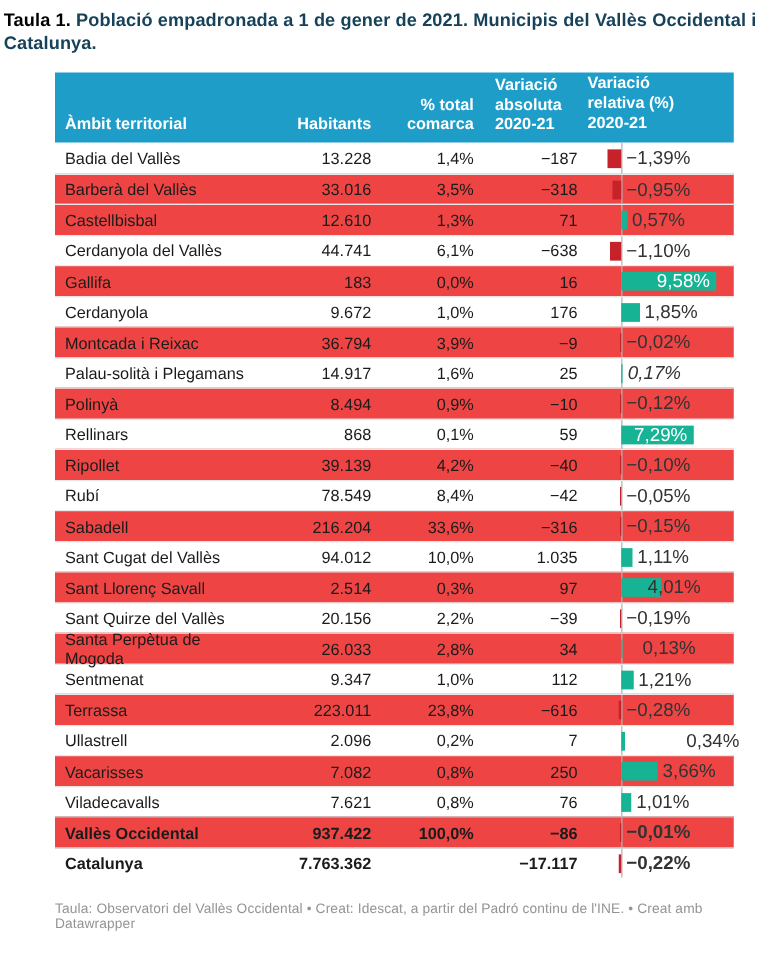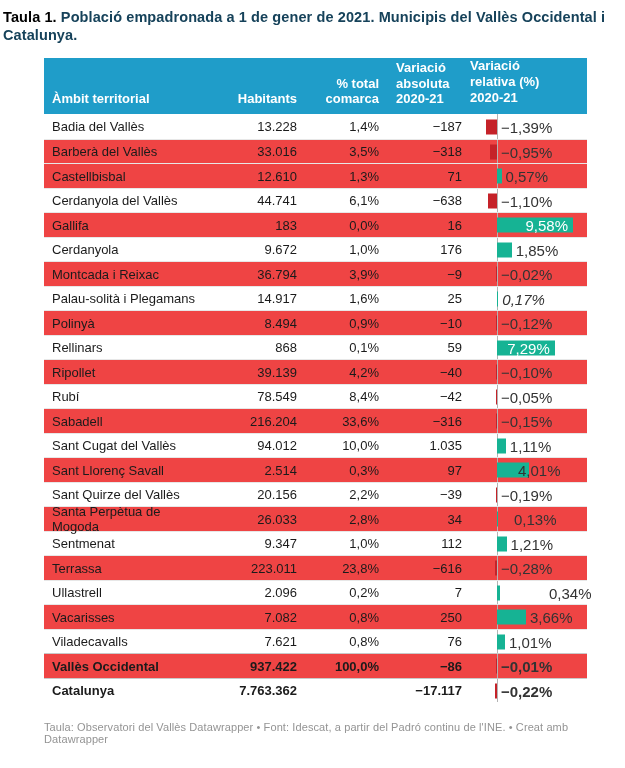--- a/index.html
+++ b/index.html
@@ -351,15 +351,15 @@
           <div class="col-abs">−17.117</div>
           <div class="col-bar">
             <span class="zero-axis"></span>
             <span class="bar-rect" style="width: 1.7px; background: rgb(197, 34, 41); right: 90px;"></span>
             <span class="bar-label" style="left: 39px;">−0,22%</span>
           </div>
         </div>
       </div>
   </div>
 
-  <div class="footer">Taula: Observatori del Vallès Datawrapper • Font: Idescat, a partir del Padró continu de l'INE. • Creat amb Datawrapper</div>
+  <div class="footer">Taula: Observatori del Vallès Occidental • Creat: Idescat, a partir del Padró continu de l'INE. • Creat amb Datawrapper</div>
 
 </div>
 
 </body></html>

